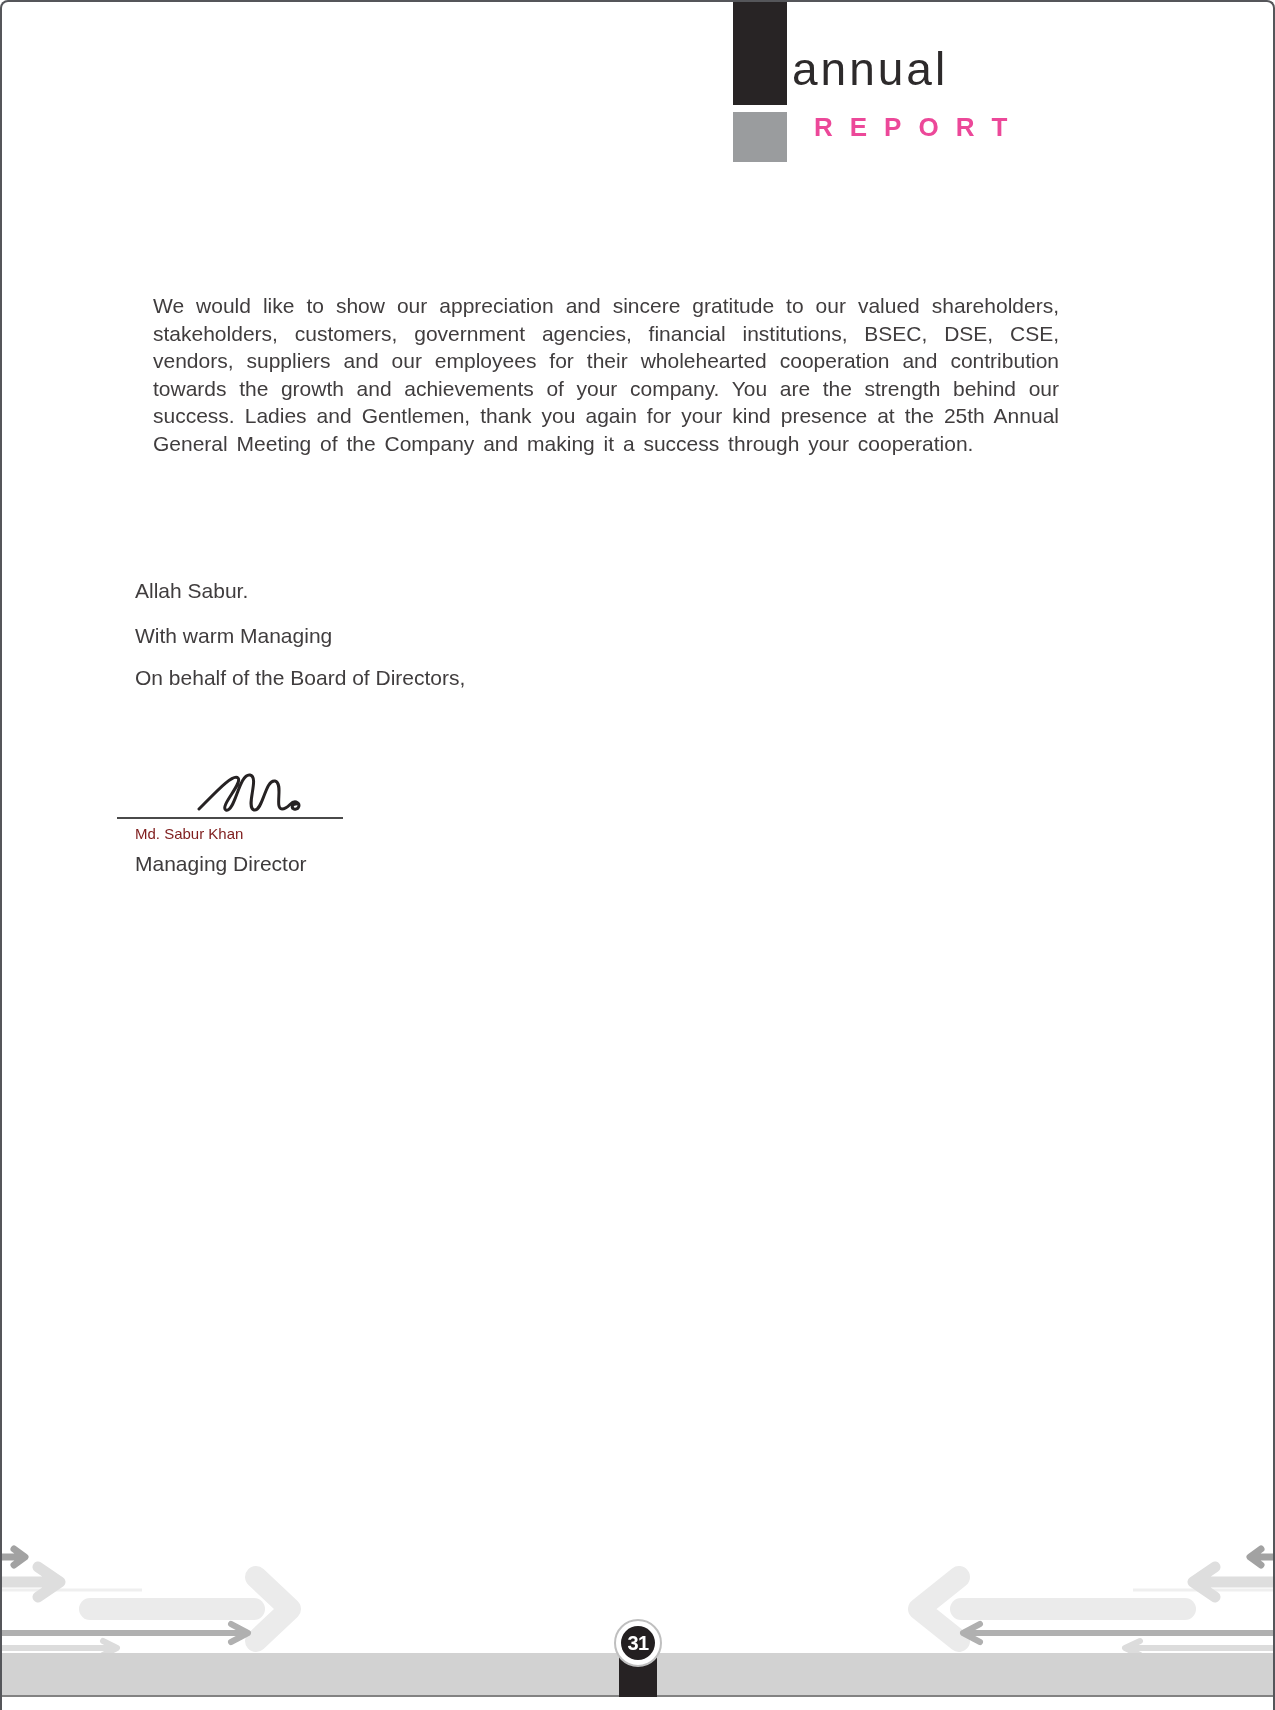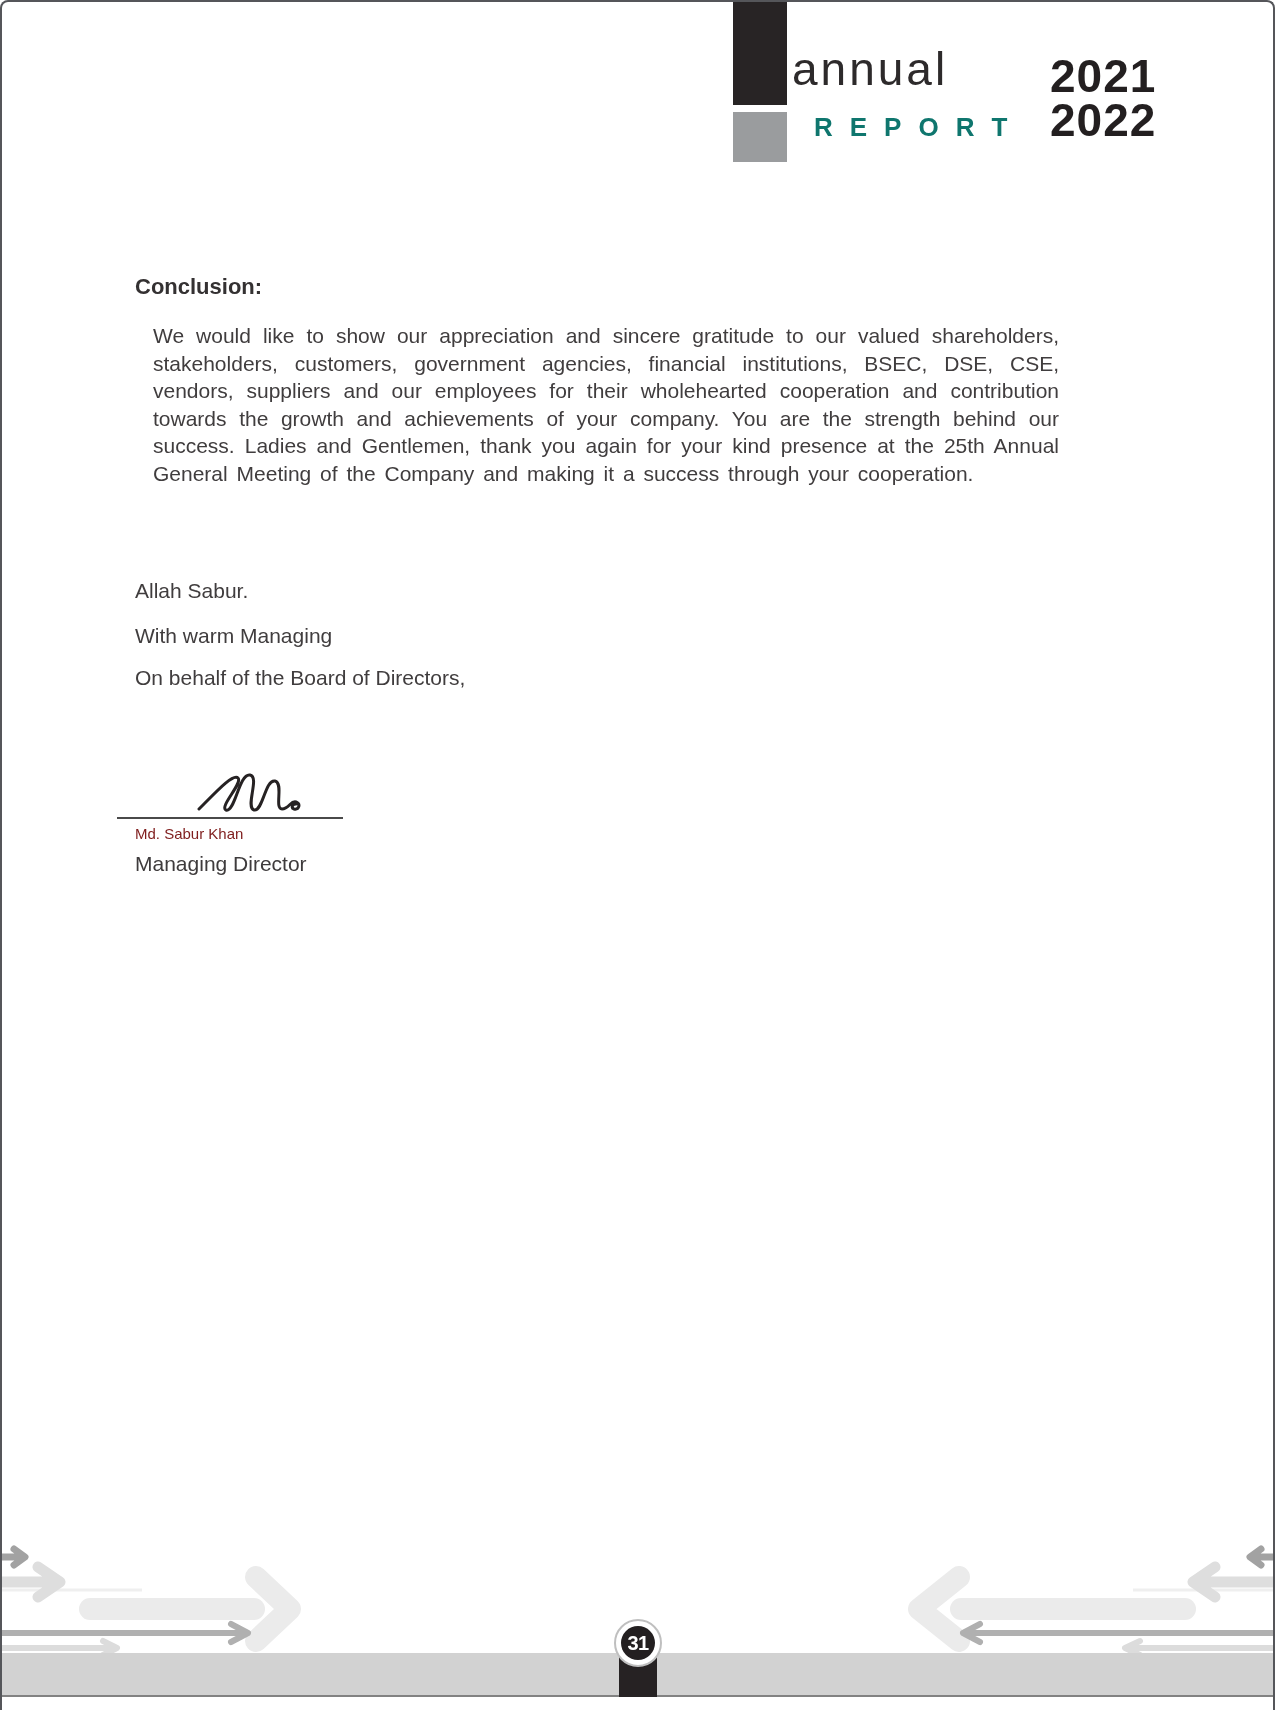--- a/index.html
+++ b/index.html
@@ -20,21 +20,21 @@
   .mask-note svg{width:44px;height:40px;}
   .mask-note span{font-size:15px;color:#8f8f8f;letter-spacing:.3px;margin-left:-4px;}
   .logo-black{position:absolute;left:731px;top:0;width:54px;height:103px;background:#282425;}
   .logo-gray{position:absolute;left:731px;top:110px;width:54px;height:50px;background:#9a9c9e;}
   .logo-word-top{
     position:absolute;left:790px;top:44px;
     font-size:46px;color:#2d2a2b;letter-spacing:3px;line-height:1;
   }
   .logo-word-bottom{
     position:absolute;left:812px;top:112px;
-    font-size:26px;font-weight:bold;color:#0f766e;letter-spacing:17px;line-height:1;
+    font-size:26px;font-weight:bold;color:#ec4899;letter-spacing:17px;line-height:1;
   }
   .logo-years{
     position:absolute;left:1048px;top:52px;
     font-size:46px;font-weight:800;color:#231f20;line-height:44px;letter-spacing:1px;
   }
   
   .content{position:absolute;left:133px;top:272px;width:942px;}
   .heading{font-size:22px;font-weight:bold;color:#343132;margin:0 0 22px 0;}
   .paragraph{
     font-size:21px;line-height:27.6px;text-align:justify;margin:18px;color:#403d3e;
@@ -67,27 +67,22 @@
 </head>
 <body>
 
 <div class="page">
 
 
   <div class="logo-black"></div>
   <div class="logo-gray"></div>
   <div class="logo-word-top">annual</div>
   <div class="logo-word-bottom">REPORT</div>
-  <div class="logo-years">
-    <div>2021</div>
-    <div>2022</div>
-  </div>
 
   <div class="content">
-    <h2 class="heading">Conclusion:</h2>
     <p class="paragraph">We would like to show our appreciation and sincere gratitude to our valued shareholders, stakeholders, customers, government agencies, financial institutions, BSEC, DSE, CSE, vendors, suppliers and our employees for their wholehearted cooperation and contribution towards the growth and achievements of your company. You are the strength behind our success. Ladies and Gentlemen, thank you again for your kind presence at the 25th Annual General Meeting of the Company and making it a success through your cooperation.</p>
 
     <p class="closing l0">Allah Sabur.</p>
     <p class="closing l1">With warm Managing</p>
     <p class="closing l2">On behalf of the Board of Directors,</p>
 
     <svg class="sig-squiggle" width="120" height="46" viewBox="0 0 120 46">
       <path d="M4 40 C20 24 38 4 43 9 C48 14 24 38 31 41 C40 44 44 4 55 6 C65 8 50 38 59 41 C68 43 70 10 80 12 C89 14 79 40 87 40 C94 40 96 31 101 33 C106 35 104 41 99 40 C96 39 97 35 101 35" fill="none" stroke="#262223" stroke-width="3" stroke-linecap="round"></path>
     </svg>
     <div class="sig-line"></div>

